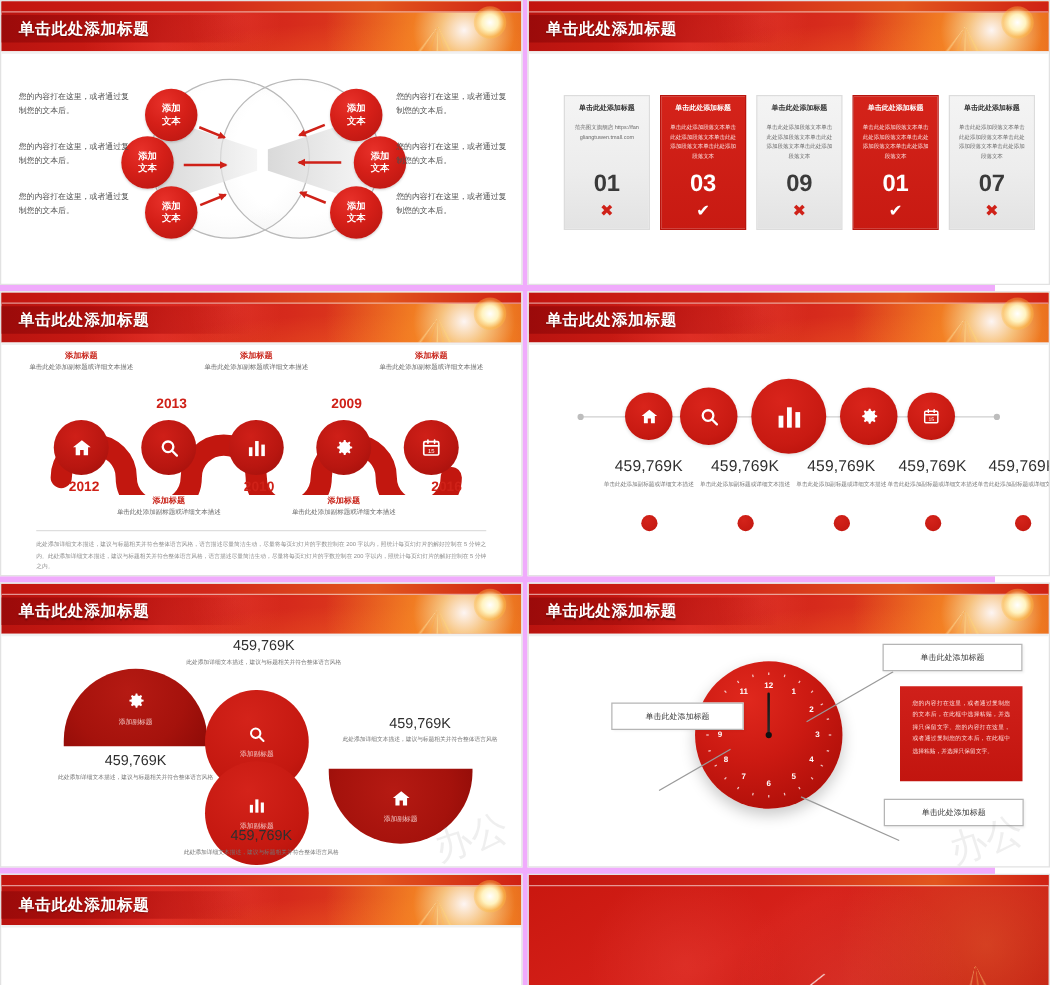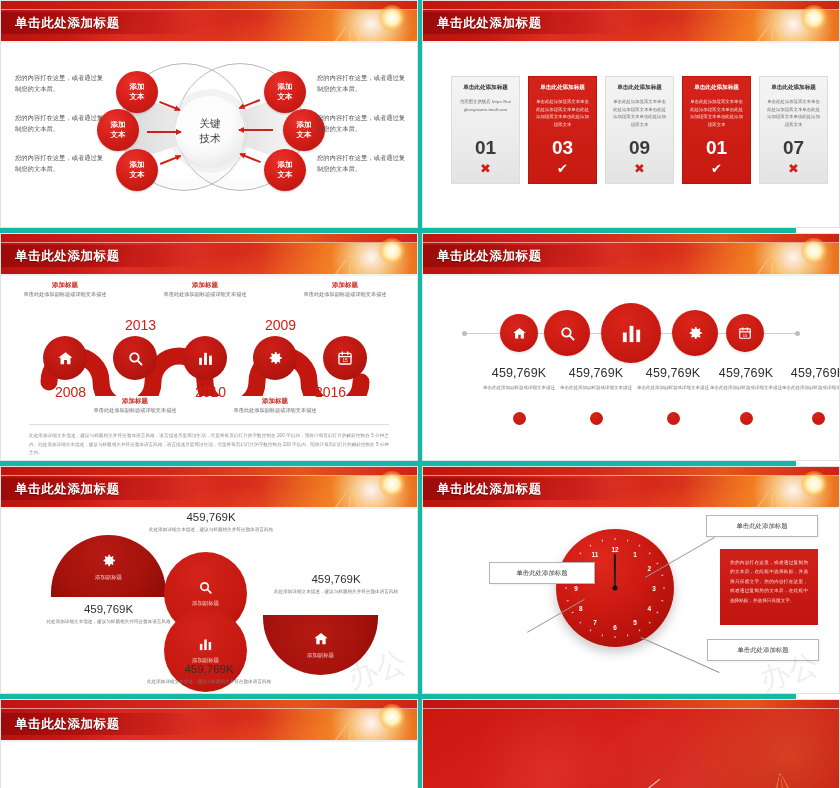--- a/index.html
+++ b/index.html
@@ -9,21 +9,21 @@
     font-family: "Liberation Sans", "DejaVu Sans", sans-serif;
     overflow: hidden;
   }
   .grid {
     width: 796px; height: 788px;
     display: grid;
     grid-template-columns: 418px 418px;
     grid-template-rows: 228px 228px 228px 104px;
     column-gap: 4px;
     row-gap: 5px;
-    background: #14b8a6;
+    background: #f0abfc;
   }
   .slide {
     position: relative;
     background: #ffffff;
     overflow: hidden;
     border: 1px solid #e2e2e2;
   }
   
   .banner {
     position: absolute; left: 0; top: 0; width: 100%; height: 40px;
@@ -150,21 +150,21 @@
   .s2 .card .cm { font-size: 13px; font-weight: bold; margin: 5px 0 8px; line-height: 1; }
   .s2 .card .cm.x { color: #cf2118; }
   .s2 .card.hot .cm.v { color: #ffffff; }
   
   .s3 .wave { position: absolute; left: 30px; top: 90px; width: 358px; height: 72px; }
   .s3 .circ {
     position: absolute; border-radius: 50%;
     background: radial-gradient(circle at 40% 30%, #cf1f18 0%, #b81610 60%, #9d0f0b 100%);
     display: flex; align-items: center; justify-content: center;
   }
-  .s3 .yr { position: absolute; font-size: 14px; color: #cf2118; font-weight: normal; text-align: center; }
+  .s3 .yr { position: absolute; font-size: 11px; color: #cf2118; font-weight: bold; text-align: center; }
   .s3 .cap { position: absolute; width: 110px; text-align: center; }
   .s3 .cap .t { font-size: 6.5px; color: #c9261c; font-weight: bold; line-height: 1.6; }
   .s3 .cap .d { font-size: 5.2px; color: #6a6a6a; line-height: 1.65; }
   .s3 .foot {
     position: absolute; left: 28px; right: 28px; top: 190px;
     border-top: 1px solid #dedede; padding-top: 7px;
     font-size: 4.6px; color: #8c8c8c; line-height: 1.9; text-align: justify;
   }
   
   .s4 .axis { position: absolute; left: 42px; right: 42px; top: 99px; height: 1px; background: #cfcfcf; }
@@ -260,24 +260,20 @@
         <span class="ttxt">单击此处添加标题</span>
       </div>
     </div>
     <div class="underline"></div>
 
     <div class="ring l"></div>
     <div class="ring r"></div>
     <div class="fan lf"></div>
     <div class="fan rf"></div>
 
-    <div class="core">
-      <span>关键</span>
-      <span>技术</span>
-    </div>
 
     <div class="bub b1">
       <span>添加</span>
       <span>文本</span>
     </div>
     <div class="bub b2">
       <span>添加</span>
       <span>文本</span>
     </div>
     <div class="bub b3">
@@ -410,25 +406,25 @@
         </svg>
     </div>
     <div class="circ" style="left:322px;top:102px;width:44px;height:44px;">
       <svg width="16" height="16" viewBox="0 0 24 24" fill="none" stroke="#fff" stroke-width="2">
           <rect x="3" y="5" width="18" height="16" rx="1.5"></rect>
           <path d="M3 10h18M8 3v4M16 3v4" stroke-linecap="round"></path>
           <text x="12" y="18" font-size="7" fill="#fff" stroke="none" text-anchor="middle" font-family="Liberation Sans">15</text>
         </svg>
     </div>
 
-    <div class="yr" style="left:54px;top:150px;">2008</div>
+    <div class="yr" style="left:54px;top:150px;">2012</div>
     <div class="yr" style="left:124px;top:83px;">2013</div>
     <div class="yr" style="left:194px;top:150px;">2010</div>
     <div class="yr" style="left:264px;top:83px;">2009</div>
-    <div class="yr" style="left:314px;top:150px;">2016</div>
+    <div class="yr" style="left:344px;top:150px;">2016</div>
 
     <div class="cap" style="left:9px;top:46px;">
       <div class="t">添加标题</div>
       <div class="d">单击此处添加副标题或详细文本描述</div>
     </div>
     <div class="cap" style="left:79px;top:162px;">
       <div class="t">添加标题</div>
       <div class="d">单击此处添加副标题或详细文本描述</div>
     </div>
     <div class="cap" style="left:149px;top:46px;">

